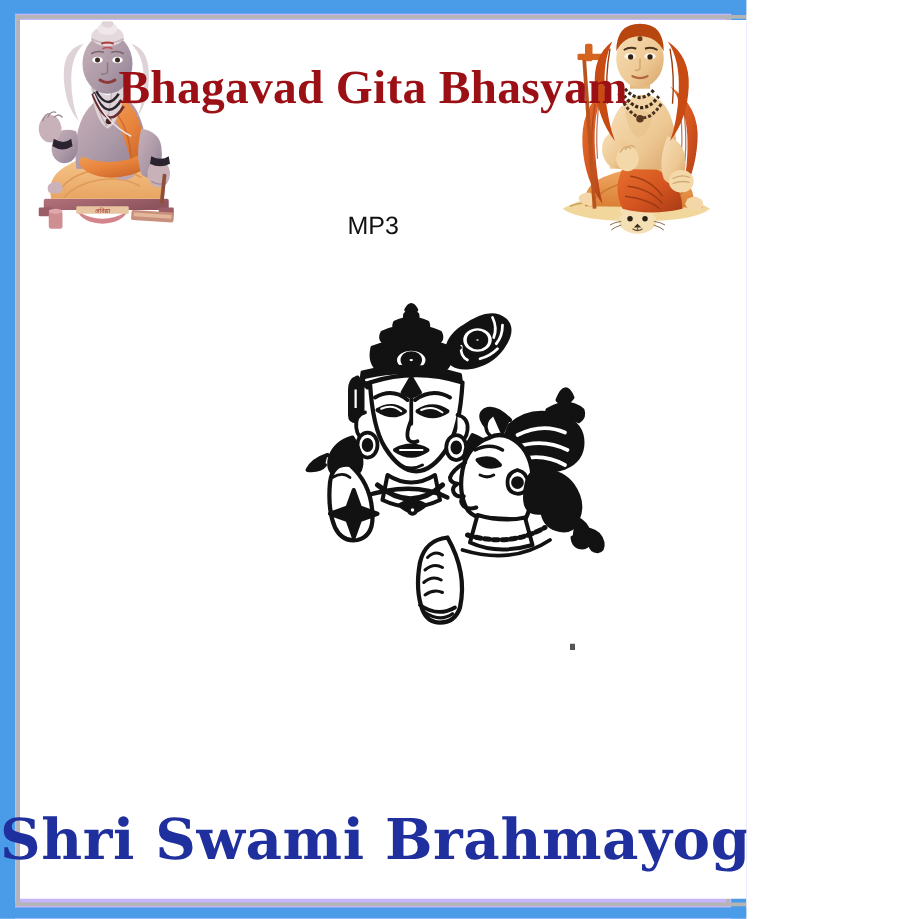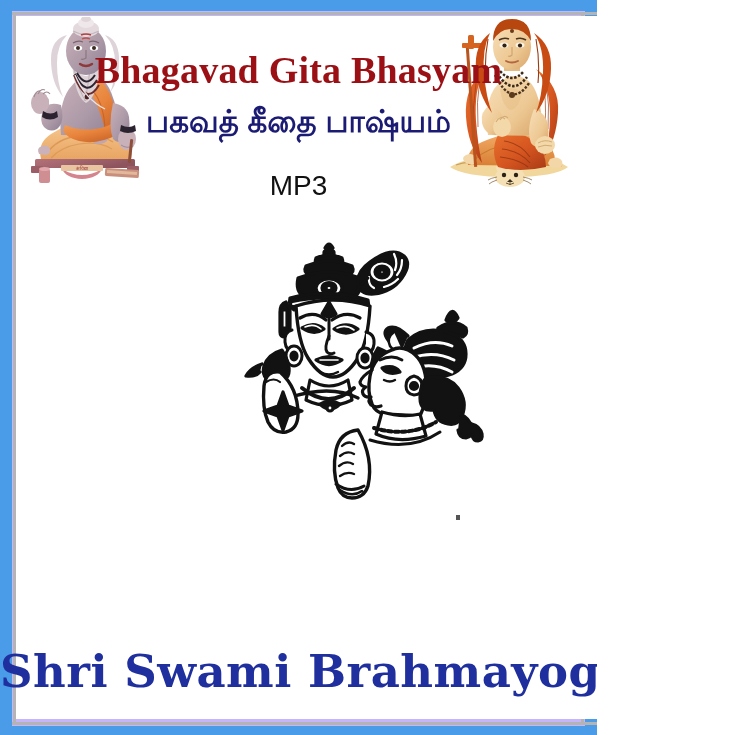--- a/index.html
+++ b/index.html
@@ -65,21 +65,21 @@
     font-weight: 600;
     color: #1b1b74;
     white-space: nowrap;
   }
   .format-label {
     position: absolute;
     left: 0; right: 0;
     top: 170px;
     text-align: center;
     font-family: "Liberation Sans", sans-serif;
-    font-size: 28px;
+    font-size: 20px;
     font-weight: 400;
     color: #111111;
   }
   .credit-line {
     position: absolute;
     left: 0; right: 0;
     top: 604px;
     text-align: center;
     font-family: "Liberation Sans", "DejaVu Sans", sans-serif;
     font-size: 30px;
@@ -427,20 +427,19 @@
         <path d="M104 252 q14 10 28 2" stroke="#121212" stroke-width="3"></path>
         <path d="M108 258 q12 8 22 1" stroke="#121212" stroke-width="2.6"></path>
       </g>
     </svg>
   </div>
 
   <div class="speck"></div>
 
   <div class="title-main">Bhagavad Gita Bhasyam</div>
 
-  <div class="title-tamil">பகவத் கீதை பாஷ்யம்</div>
 
   <div class="format-label">MP3</div>
 
 
   <div class="speaker-name">Shri Swami Brahmayogananda</div>
 
 </div>
 
 </body></html>

